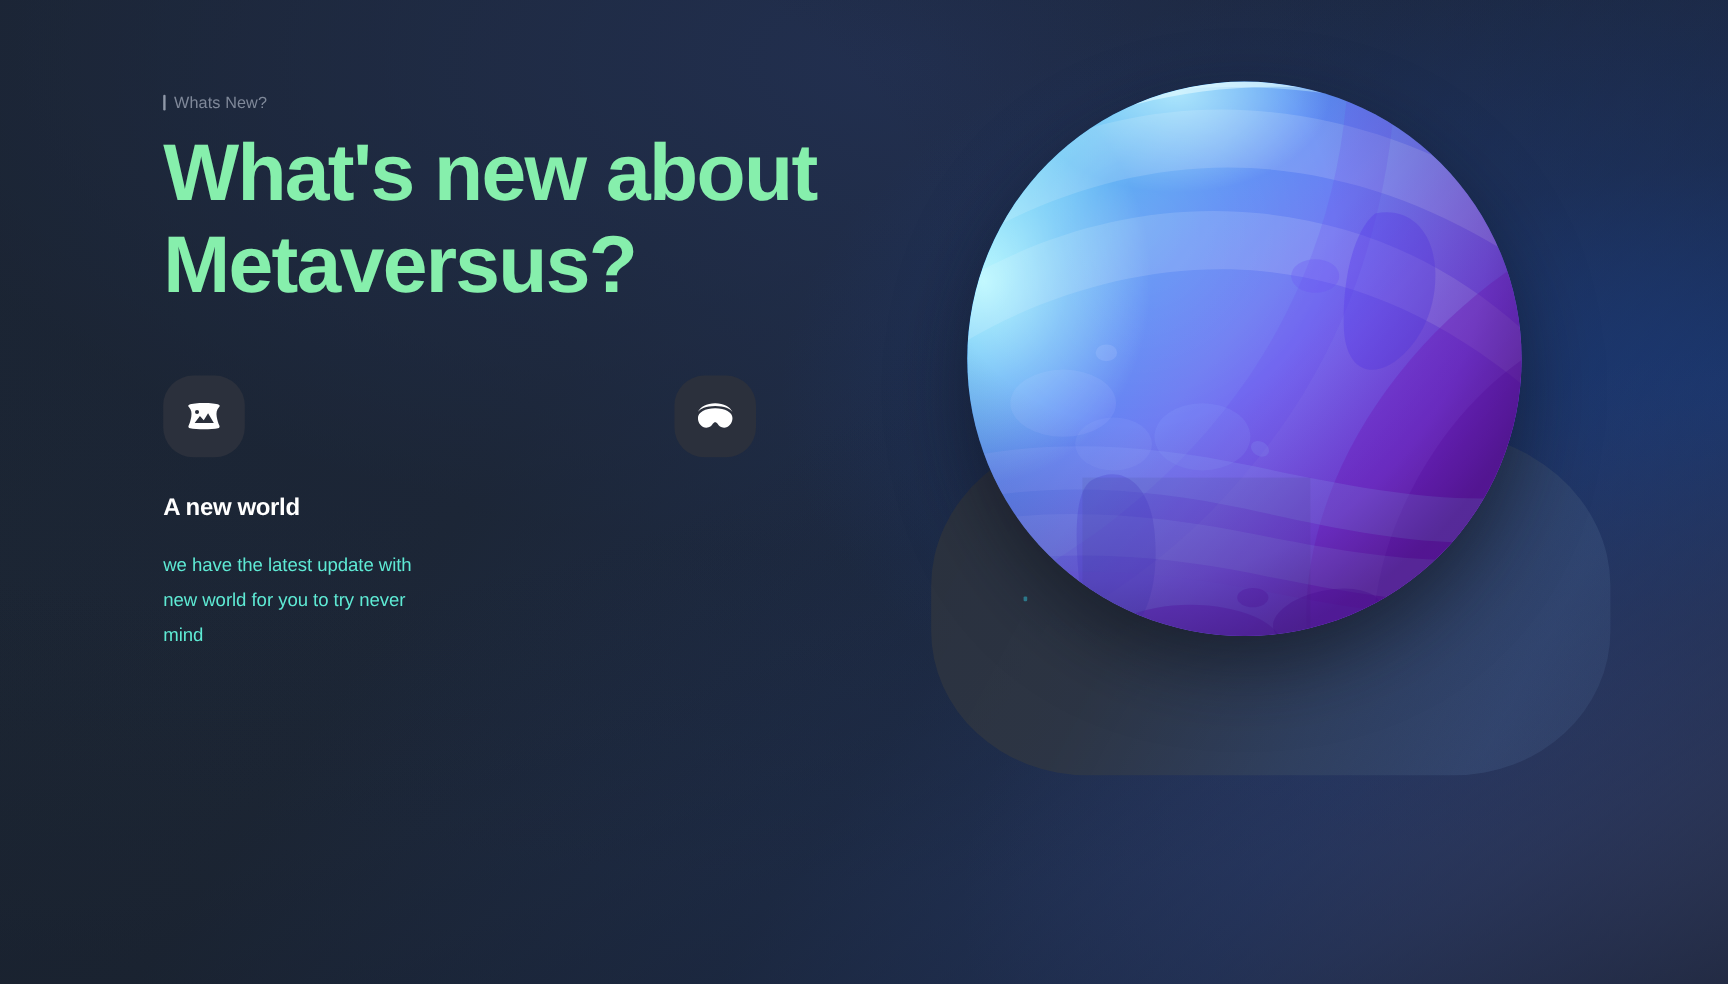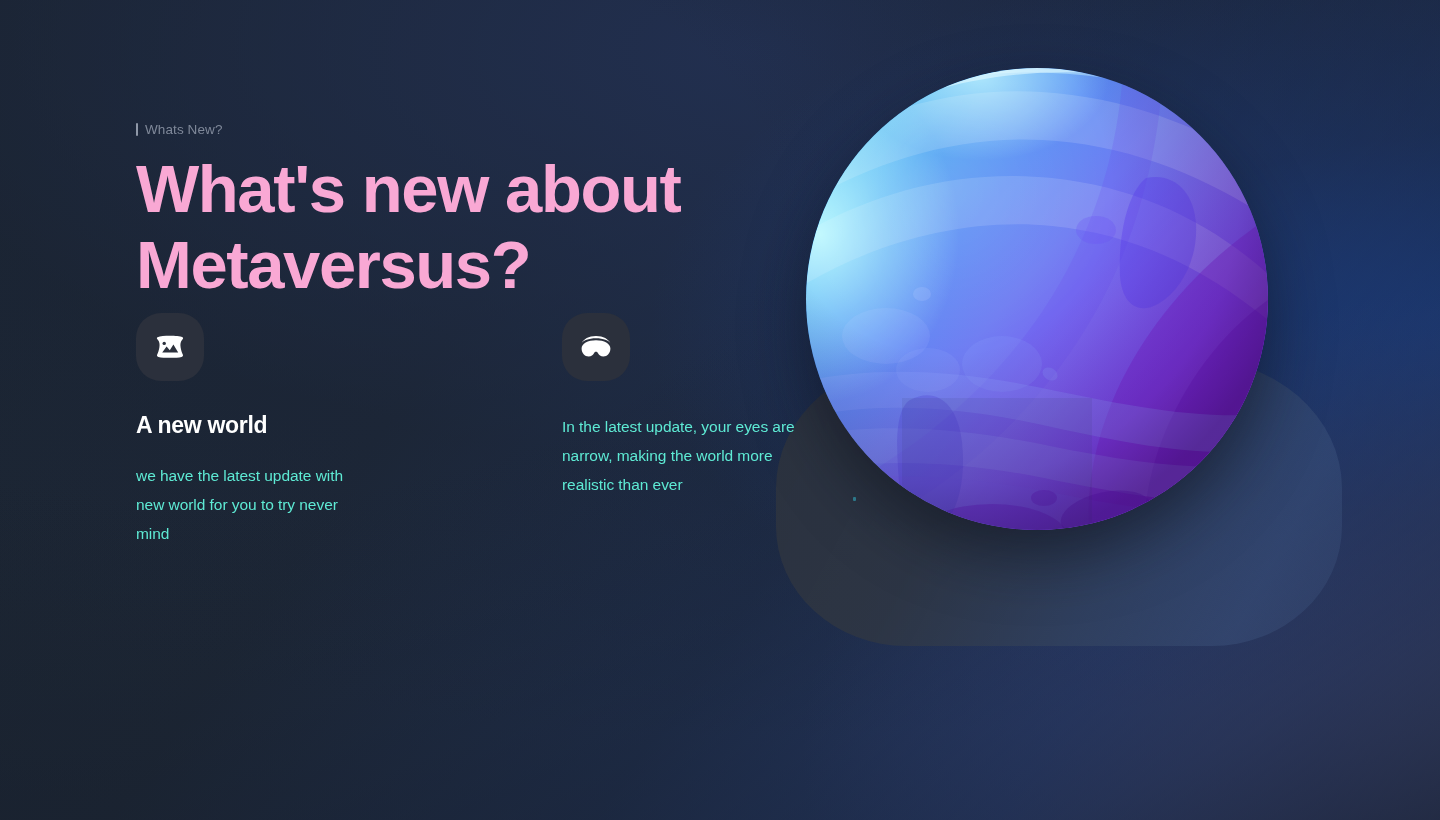--- a/index.html
+++ b/index.html
@@ -30,33 +30,32 @@
     position:absolute;
     left:136px; top:78px;
     width:620px;
     z-index:6;
   }
   .eyebrow {
     display:flex; align-items:center; gap:7px;
     font-size:13.5px; letter-spacing:0.1px;
     color:#7f8899;
     margin-bottom:14px;
-    margin-top:44px;
   }
   .eyebrow-bar {
     display:inline-block;
     width:2px; height:13px;
     background:#8f98a8;
     border-radius:1px;
   }
   h1.headline {
     font-size:67px;
     line-height:76px;
     font-weight:700;
-    color:#f9a8d4;
+    color:#86efac;
     letter-spacing:-1.4px;
     white-space:pre-line;
   }
 
   
   .features {
     position:absolute;
     left:136px; top:313px;
     display:flex;
     gap:190px;
@@ -65,21 +64,21 @@
   .feature { width:236px; }
   .icon-tile {
     width:68px; height:68px;
     border-radius:25px;
     background:#2b303c;
     display:flex; align-items:center; justify-content:center;
     margin-bottom:31px;
   }
   .icon-tile svg { display:block; }
   .feature-title {
-    font-size:23px; font-weight:700;
+    font-size:20px; font-weight:700;
     color:#ffffff;
     letter-spacing:-0.3px;
     margin-bottom:22px;
   }
   .feature-desc {
     font-size:15.5px;
     line-height:29px;
     color:#5eead4;
     letter-spacing:-0.05px;
   }
@@ -236,16 +235,15 @@
 
   <div class="feature">
     <div class="icon-tile">
       <span>
         <svg width="32" height="24" viewBox="0 0 32 24" fill="none">
           <path d="M16 1.1 C23.2 1.1 28.6 4.2 30.4 8.4 C29.0 5.6 23.4 3.3 16 3.3 C8.6 3.3 3.0 5.6 1.6 8.4 C3.4 4.2 8.8 1.1 16 1.1 Z" fill="#ffffff"></path>
           <path d="M16 5.2 C24.2 5.2 30.4 8.6 30.4 13.4 C30.4 18.0 27.2 21.4 23.4 21.4 C20.6 21.4 19.0 19.8 18.0 18.2 C17.4 17.3 16.8 16.8 16 16.8 C15.2 16.8 14.6 17.3 14.0 18.2 C13.0 19.8 11.4 21.4 8.6 21.4 C4.8 21.4 1.6 18.0 1.6 13.4 C1.6 8.6 7.8 5.2 16 5.2 Z" fill="#ffffff"></path>
         </svg>
       </span>
     </div>
-    <div class="feature-desc">In the latest update, your eyes are narrow, making the world more realistic than ever</div>
   </div>
 
 </div>
 
 </body></html>

